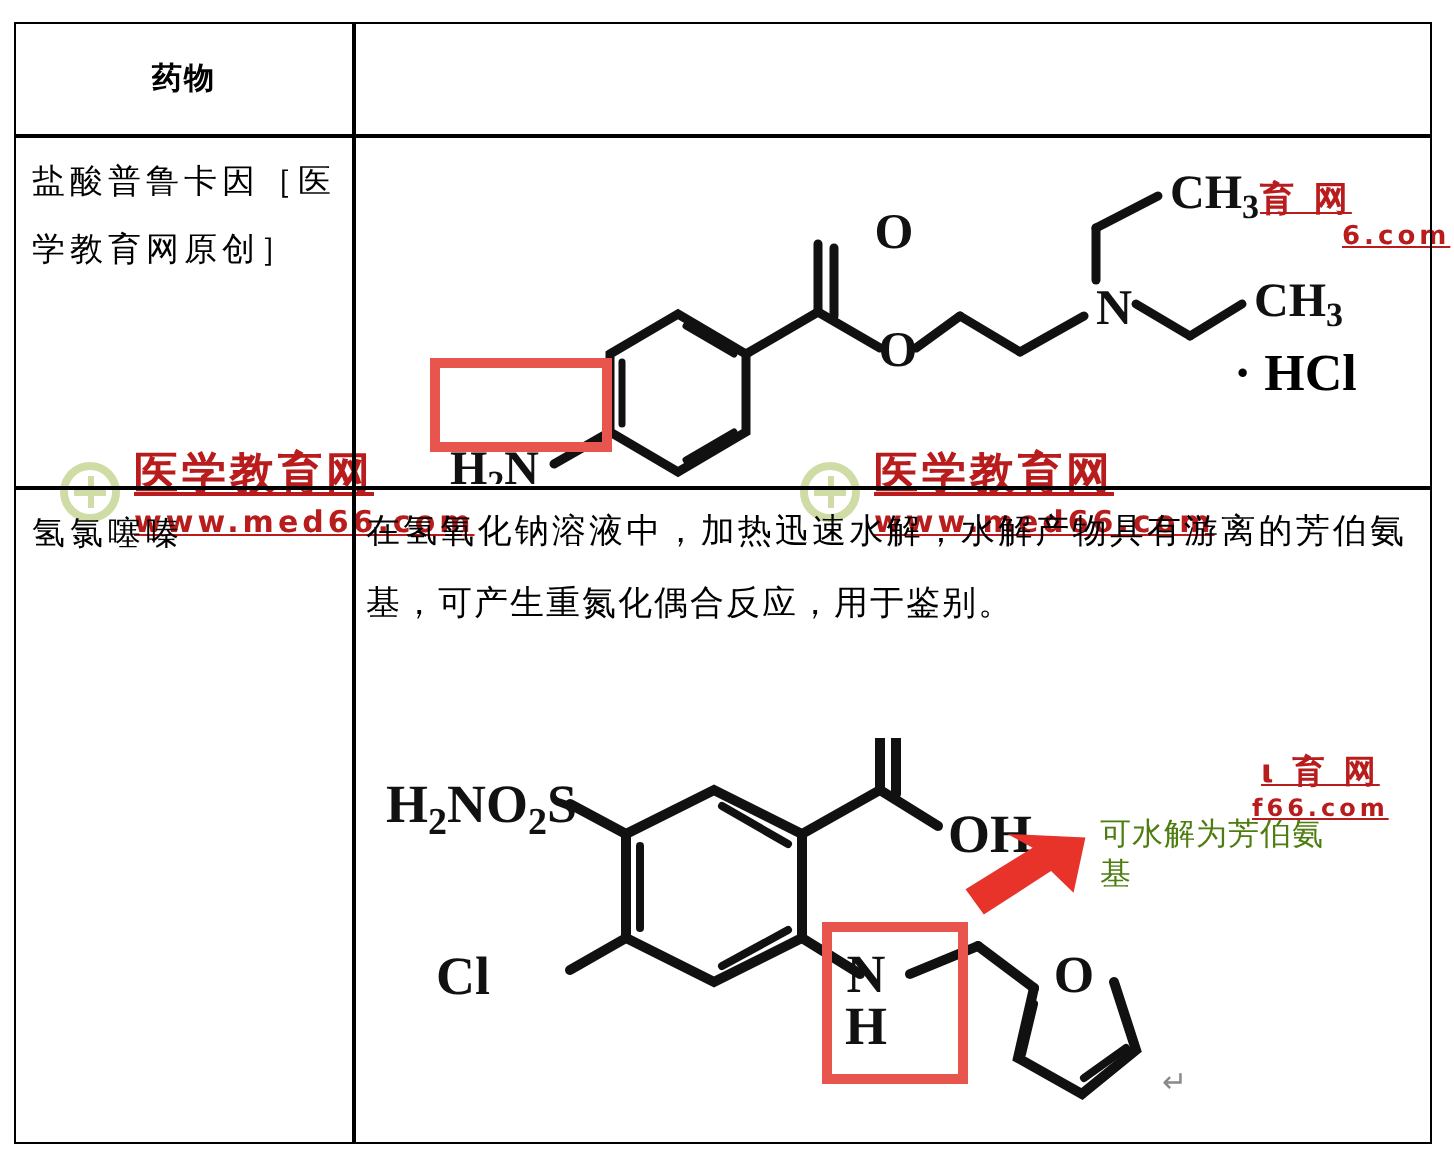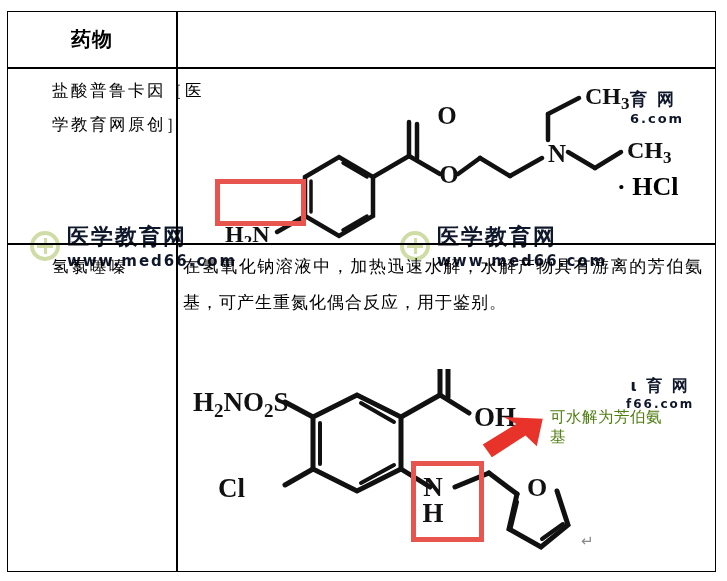--- a/index.html
+++ b/index.html
@@ -8,50 +8,50 @@
 
   
   #doc-table{position:absolute;left:7px;top:11px;width:709px;height:561px;
              border:1.5px solid #000;box-sizing:border-box;}
   .vline{position:absolute;top:0;bottom:0;width:1.5px;background:#000;}
   .hline{position:absolute;left:0;right:0;height:1.5px;background:#000;}
 
   
   .cell{position:absolute;box-sizing:border-box;}
   .hdr{display:flex;align-items:center;justify-content:center;
-       font-size:20px;font-weight:bold;letter-spacing:1px;}
+       font-size:15px;font-weight:bold;letter-spacing:1px;}
   .drugname{font-size:16.5px;line-height:34px;letter-spacing:2.5px;
-            padding:6px 5px 0 8px;margin-left:36px;}
+            padding:6px 5px 0 8px;}
   .bodytext{font-size:17px;line-height:36px;letter-spacing:1px;
             padding:4px 8px 0 6px;text-align:justify;}
 
   
   .wm{position:absolute;pointer-events:none;user-select:none;}
-  .wm-text{color:#0f172a;font-weight:bold;letter-spacing:2px;}
+  .wm-text{color:#b91c1c;font-weight:bold;letter-spacing:2px;text-decoration:underline;}
   .wm-logo{width:30px;height:30px;border-radius:50%;
            border:4px solid #cfdca6;box-sizing:border-box;position:relative;}
   .wm-logo:before{content:"";position:absolute;left:50%;top:3px;bottom:3px;
                   width:3px;margin-left:-1.5px;background:#cfdca6;}
   .wm-logo:after{content:"";position:absolute;left:3px;right:3px;top:50%;
                  height:3px;margin-top:-1.5px;background:#cfdca6;}
 
   
   .chem{position:absolute;}
   .chem svg{display:block;}
   .redbox{position:absolute;border:5px solid #e8554e;box-sizing:border-box;}
   .annot{position:absolute;color:#4d7c0f;font-size:15.5px;line-height:20px;
          letter-spacing:0.5px;width:115px;}
   .pilcrow{position:absolute;color:#8a8a8a;font-size:15px;}
 </style>
 </head>
 <body>
 
 <div class="wm" style="left:630px;top:88px;">
   <div class="wm-text" style="font-size:17px;">育 网</div>
-  <div class="wm-text" style="font-size:13px;">6.com</div>
+  <div class="wm-text" style="font-size:13px;margin-left:41px;">6.com</div>
 </div>
 
 <div class="wm" style="left:30px;top:222px;display:flex;align-items:center;gap:7px;">
   <div class="wm-logo"></div>
   <div>
     <div class="wm-text" style="font-size:22px;">医学教育网</div>
     <div class="wm-text" style="font-size:15px;">www.med66.com</div>
   </div>
 </div>
 

